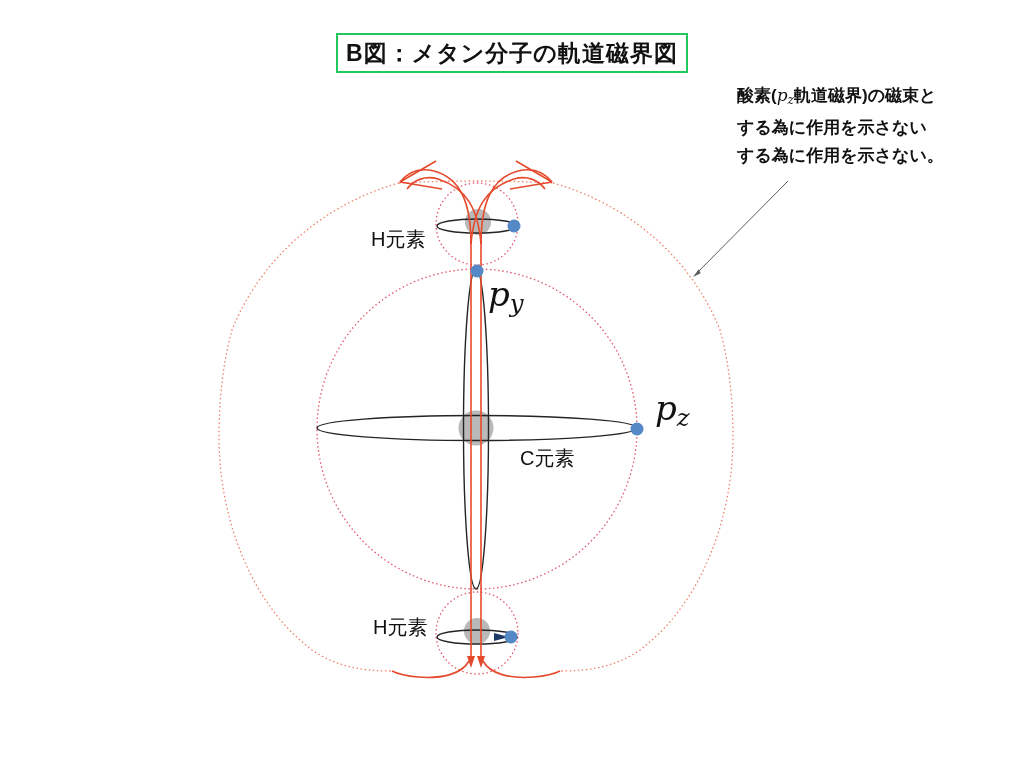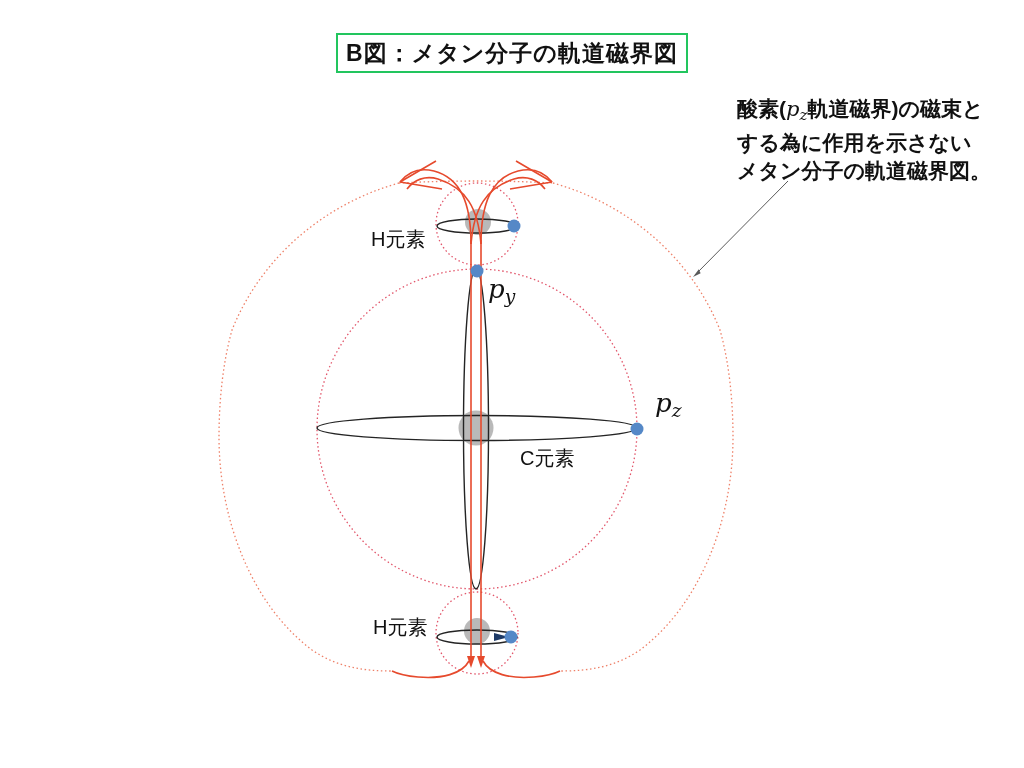--- a/index.html
+++ b/index.html
@@ -20,36 +20,36 @@
   .navy-fill{fill:var(--c-navy);}
   .note-arrow{stroke:var(--c-notearrow);stroke-width:1;fill:none;}
   .note-arrow-head{fill:var(--c-notearrow);}
 
   .title-box{
     position:absolute;left:336px;top:33px;width:348px;height:36px;
     border:2px solid #22c55e;background:#fff;display:flex;align-items:center;justify-content:center;
     font-size:23px;font-weight:bold;letter-spacing:1px;white-space:nowrap;
   }
   .annotation{
-    position:absolute;left:737px;top:95px;width:245px;
-    font-size:21px;font-weight:bold;line-height:28px;white-space:nowrap;
+    position:absolute;left:737px;top:81px;width:245px;
+    font-size:17px;font-weight:bold;line-height:28px;white-space:nowrap;
   }
   .annotation .pvar, .orb-label .pvar{
     font-family:"DejaVu Serif",serif;font-style:italic;font-weight:normal;
   }
   .annotation sub, .orb-label sub{
     font-family:"DejaVu Serif",serif;font-style:italic;font-weight:normal;
     font-size:0.72em;vertical-align:-0.25em;
   }
   .elem-label{
     position:absolute;font-size:20px;font-weight:normal;white-space:nowrap;
   }
   .orb-label{
     position:absolute;font-family:"DejaVu Serif",serif;font-style:italic;
-    font-size:26px;white-space:nowrap;
+    font-size:34px;white-space:nowrap;
   }
   .lbl-h-top{left:371px;top:226px;}
   .lbl-h-bottom{left:373px;top:614px;}
   .lbl-c{left:520px;top:445px;}
   .lbl-py{left:488px;top:274px;}
   .lbl-pz{left:611px;top:388px;margin-left:44px;}
 </style>
 </head>
 <body>
 
@@ -103,21 +103,21 @@
     <circle cx="511" cy="637" r="6.5" class="blue-dot"></circle>
   </svg>
 
   <div class="title-box">
     <span>B図：メタン分子の軌道磁界図</span>
   </div>
 
   <div class="annotation">
     <div><span>酸素(</span><span class="pvar">p</span><sub>z</sub><span>軌道磁界)の磁束と</span></div>
     <div>する為に作用を示さない</div>
-    <div>メタン分子の軌道磁界図。</div>
+    <div>する為に作用を示さない。</div>
   </div>
 
   <div class="elem-label lbl-h-top">H元素</div>
   <div class="elem-label lbl-h-bottom">H元素</div>
   <div class="elem-label lbl-c">C元素</div>
 
   <div class="orb-label lbl-py"><span class="pvar">p</span><sub>y</sub></div>
   <div class="orb-label lbl-pz"><span class="pvar">p</span><sub>z</sub></div>
 
 </div>

